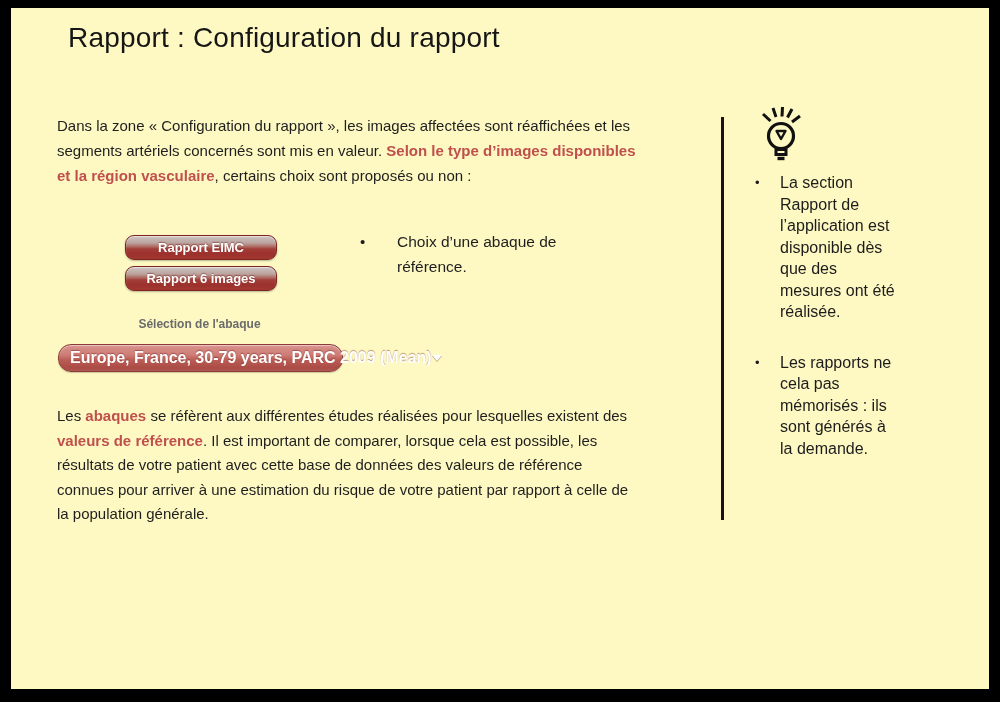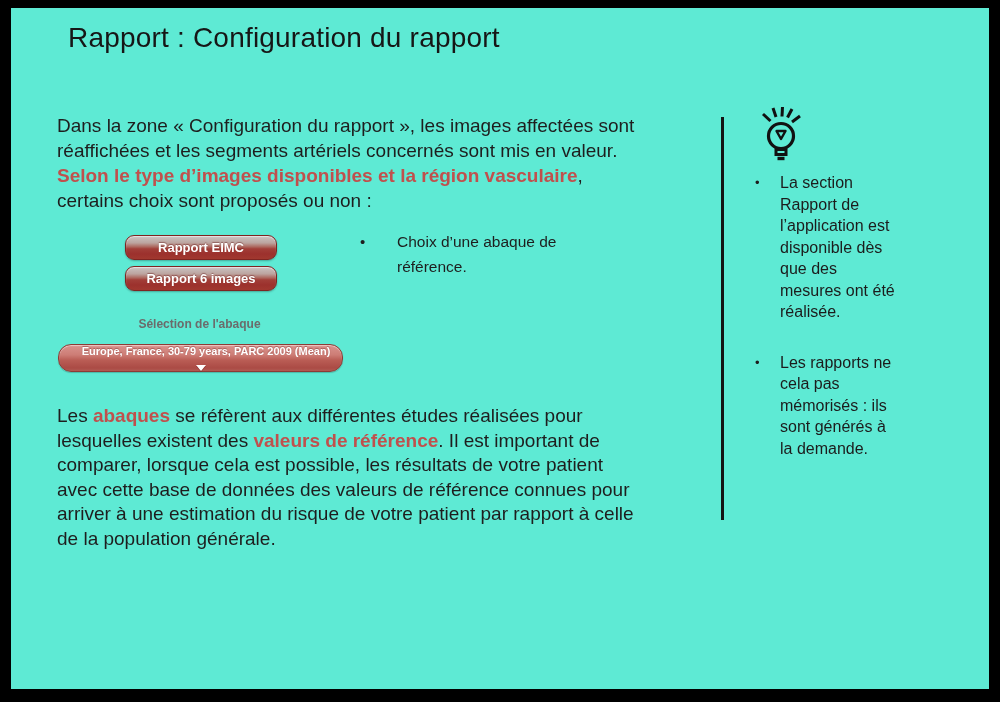--- a/index.html
+++ b/index.html
@@ -1,22 +1,22 @@
 <!DOCTYPE html>
 <html><head>
 <meta charset="utf-8">
 <style>
   html,body{margin:0;padding:0;background:#000;}
   .frame{position:relative;width:1000px;height:702px;background:#000;overflow:hidden;
          font-family:"Liberation Sans","DejaVu Sans",sans-serif;}
-  .slide{position:absolute;left:11px;top:8px;right:11px;bottom:13px;background:#5eead4;}
+  .slide{position:absolute;left:11px;top:8px;right:11px;bottom:13px;background:#fef9c3;}
 
   .title{position:absolute;left:57px;top:14px;font-size:28px;font-weight:500;color:#161616;letter-spacing:.2px;}
 
-  .paragraph{position:absolute;left:46px;width:586px;font-size:19px;line-height:25px;color:#1e1e1e;}
+  .paragraph{position:absolute;left:46px;width:586px;font-size:15px;line-height:25px;color:#1e1e1e;}
   .p1{top:105px;}
   .p2{top:396px;line-height:24.5px;}
   .red-bold{color:#c0504d;font-weight:700;}
 
   
   .gbtn{position:absolute;left:114px;width:150px;height:23px;border-radius:9px;
         border:1px solid #7e2522;
         background:linear-gradient(180deg,#cbc4c3 0%,#bca49f 30%,#ad685f 47%,#a23e38 56%,#9c312d 78%,#a1382f 100%);
         box-shadow:inset 0 1px 1px rgba(255,255,255,.55), 0 1px 2px rgba(0,0,0,.28);
         display:flex;align-items:center;justify-content:center;
@@ -25,21 +25,21 @@
   .btn2{top:258px;}
 
   .abaque-label{position:absolute;left:47px;top:309px;width:283px;text-align:center;
         font-size:12px;font-weight:700;color:#6b6b6b;}
 
   .dropdown{position:absolute;left:47px;top:336px;width:283px;height:26px;border-radius:13px;
         border:1px solid #8d3b36;
         background:linear-gradient(180deg,#d9938d 0%,#cd7d76 38%,#ba5d55 58%,#ab4b45 88%,#b05a52 100%);
         box-shadow:inset 0 1px 1px rgba(255,255,255,.5), 0 1px 1px rgba(0,0,0,.2);
         display:flex;align-items:center;
-        color:#fff;font-size:11px;font-weight:700;text-shadow:0 -1px 1px rgba(90,10,10,.4);flex-direction:column;}
+        color:#fff;font-size:16px;font-weight:700;text-shadow:0 -1px 1px rgba(90,10,10,.4);}
   .dd-text{flex:1;padding-left:11px;white-space:nowrap;}
   .dd-sep{width:1px;align-self:stretch;background:#8d3b36;box-shadow:1px 0 0 rgba(255,255,255,.25);}
   .dd-arrow-box{width:26px;display:flex;align-items:center;justify-content:center;}
   .dd-arrow{width:0;height:0;border-left:5px solid transparent;border-right:5px solid transparent;
         border-top:6px solid #fff;filter:drop-shadow(0 1px 0 rgba(90,10,10,.4));}
 
   .choices{position:absolute;left:346px;top:221px;width:252px;margin:0;padding:0;list-style:none;
         font-size:15.5px;line-height:25px;color:#1e1e1e;}
   .choices li{position:relative;padding-left:40px;}
   .choices li + li{margin-top:16px;}

